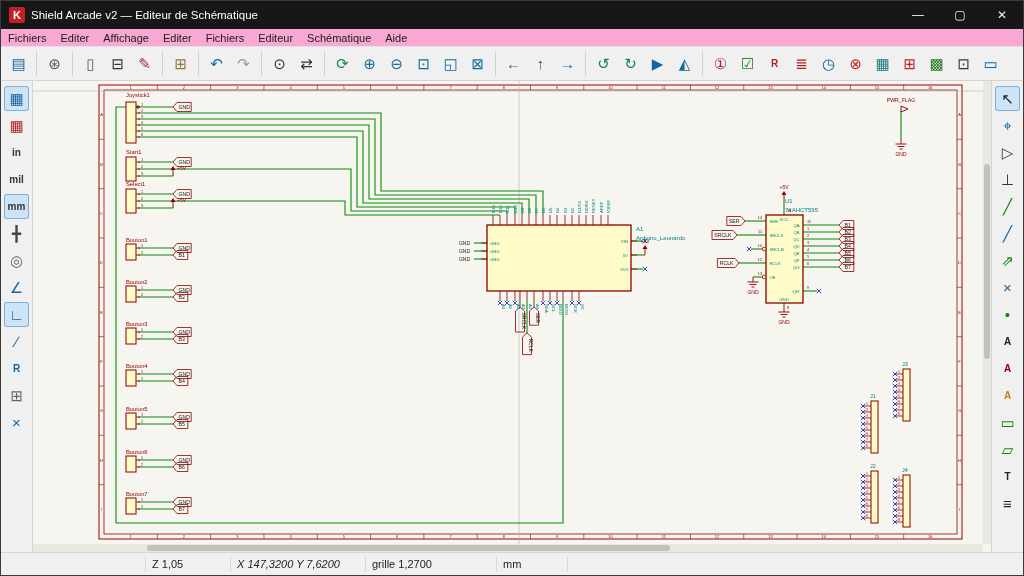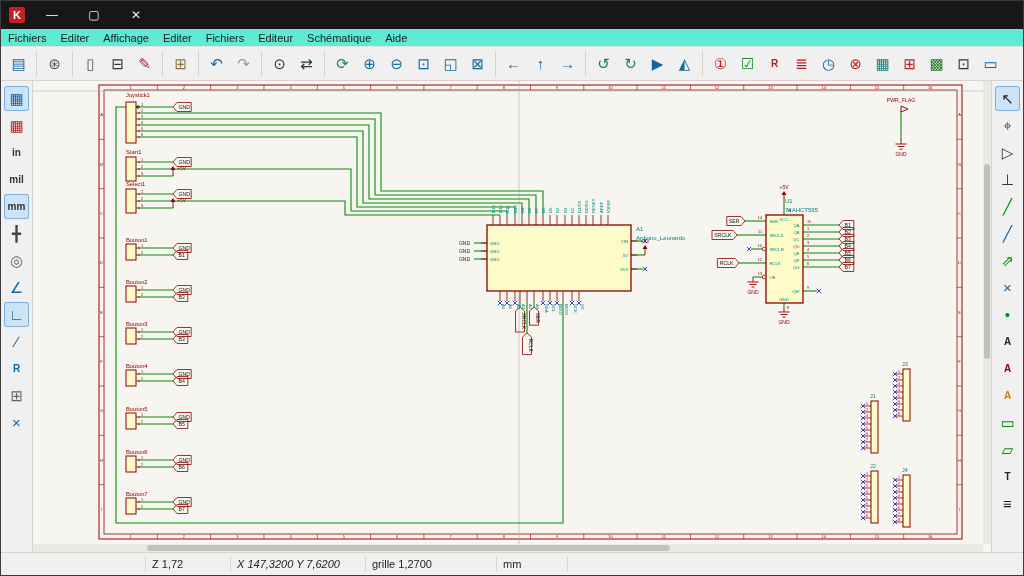--- a/index.html
+++ b/index.html
@@ -4,21 +4,21 @@
 <style>
   html,body{margin:0;padding:0;}
   body{width:1024px;height:576px;overflow:hidden;font-family:"Liberation Sans",sans-serif;background:#d8d8d8;}
   .window{width:1022px;height:574px;border:1px solid #3a3a3a;display:flex;flex-direction:column;background:#f0f0f0;}
   
   .titlebar{height:28px;background:#171717;color:#fff;display:flex;align-items:center;flex:0 0 auto;}
   .app-icon{width:16px;height:16px;background:#c32026;color:#fff;font-size:11px;font-weight:bold;display:flex;align-items:center;justify-content:center;margin:0 6px 0 8px;border-radius:2px;}
   .title-text{font-size:11.5px;flex:1 1 auto;white-space:nowrap;}
   .winbtn{width:42px;height:28px;display:flex;align-items:center;justify-content:center;font-size:12px;color:#eee;}
   
-  .menubar{height:17px;background:#5eead4;display:flex;align-items:center;font-size:11px;color:#1a1a1a;flex:0 0 auto;border-bottom:1px solid #e2e2e2;}
+  .menubar{height:17px;background:#f9a8d4;display:flex;align-items:center;font-size:11px;color:#1a1a1a;flex:0 0 auto;border-bottom:1px solid #e2e2e2;}
   .menu-item{padding:1px 7px;}
   
   .toolbar-top{height:33px;background:#f0f0f0;display:flex;align-items:center;padding-left:4px;border-bottom:1px solid #d4d4d4;flex:0 0 auto;}
   .tb{width:25px;height:25px;margin:0 1px;display:flex;align-items:center;justify-content:center;font-size:15px;border-radius:3px;flex:0 0 auto;}
   .tb.text-ic{font-size:10px;font-weight:bold;color:#333;}
   .tb.sel{background:#cde3f6;box-shadow:inset 0 0 0 1px #7fb0dd;}
   .sep{width:1px;align-self:stretch;margin:4px 4px;background:#d0d0d0;flex:0 0 auto;}
   .main{flex:1 1 auto;display:flex;min-height:0;}
   .toolbar-left,.toolbar-right{width:31px;background:#f0f0f0;display:flex;flex-direction:column;align-items:center;padding-top:4px;flex:0 0 auto;}
   .toolbar-left{border-right:1px solid #d4d4d4;}
@@ -36,20 +36,21 @@
   .statusbar{height:22px;background:#f0f0f0;border-top:1px solid #d4d4d4;display:flex;align-items:center;font-size:11px;color:#222;flex:0 0 auto;}
   .sb-cell{padding:0 6px;white-space:nowrap;overflow:hidden;border-right:1px solid #d8d8d8;height:16px;display:flex;align-items:center;}
   svg text{font-family:"Liberation Sans",sans-serif;}
 </style>
 </head>
 <body>
 
 <div class="window">
   <div class="titlebar">
     <div class="app-icon">K</div>
+    <div class="title-text">Shield Arcade v2 — Editeur de Schématique</div>
     <div class="winbtn">—</div>
     <div class="winbtn">▢</div>
     <div class="winbtn">✕</div>
   </div>
   <div class="menubar">
       <div class="menu-item">Fichiers</div>
       <div class="menu-item">Editer</div>
       <div class="menu-item">Affichage</div>
       <div class="menu-item">Editer</div>
       <div class="menu-item">Fichiers</div>
@@ -859,19 +860,19 @@
         <div class="tb text-ic" style="color: rgb(138, 0, 0);">A</div>
         <div class="tb text-ic" style="color: rgb(184, 134, 11);">A</div>
         <div class="tb" style="color: rgb(12, 138, 12);">▭</div>
         <div class="tb" style="color: rgb(12, 138, 12);">▱</div>
         <div class="tb text-ic" style="color: rgb(34, 34, 34);">T</div>
         <div class="tb" style="color: rgb(34, 34, 34);">≡</div>
       </div>
   </div>
   <div class="statusbar">
       <div class="sb-cell" style="width: 132px;"></div>
-      <div class="sb-cell" style="width: 72px;">Z 1,72</div>
+      <div class="sb-cell" style="width: 72px;">Z 1,05</div>
       <div class="sb-cell" style="width: 122px; font-style: italic;">X 147,3200 Y 7,6200</div>
       <div class="sb-cell" style="width: 118px;">grille 1,2700</div>
       <div class="sb-cell" style="width: 58px;">mm</div>
       <div class="sb-cell" style="flex: 1 1 0%; border-right: none;"></div>
     </div>
 </div>
 
 </body></html>

